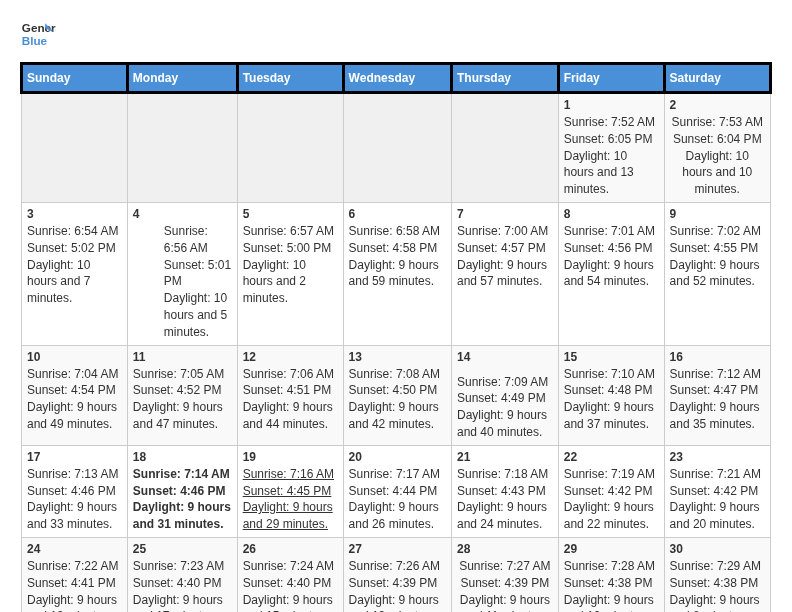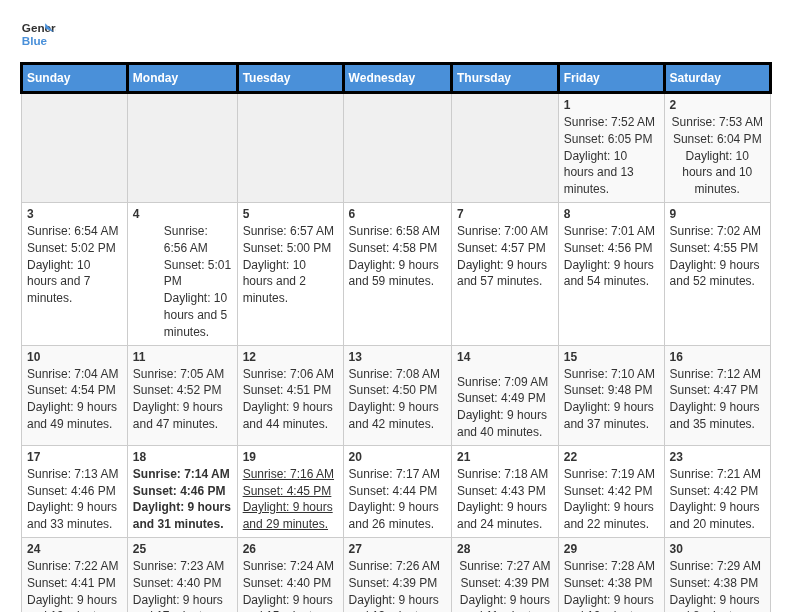--- a/index.html
+++ b/index.html
@@ -197,21 +197,21 @@
         </td>
         <td>
           <div class="day-number">14</div>
           <div class="day-info" style="white-space: pre-line; margin-top: 10px;">Sunrise: 7:09 AM
 Sunset: 4:49 PM
 Daylight: 9 hours and 40 minutes.</div>
         </td>
         <td>
           <div class="day-number">15</div>
           <div class="day-info" style="white-space: pre-line;">Sunrise: 7:10 AM
-Sunset: 9:48 PM
+Sunset: 4:48 PM
 Daylight: 9 hours and 37 minutes.</div>
         </td>
         <td>
           <div class="day-number">16</div>
           <div class="day-info" style="white-space: pre-line;">Sunrise: 7:12 AM
 Sunset: 4:47 PM
 Daylight: 9 hours and 35 minutes.</div>
         </td>
       </tr>
       <tr>

